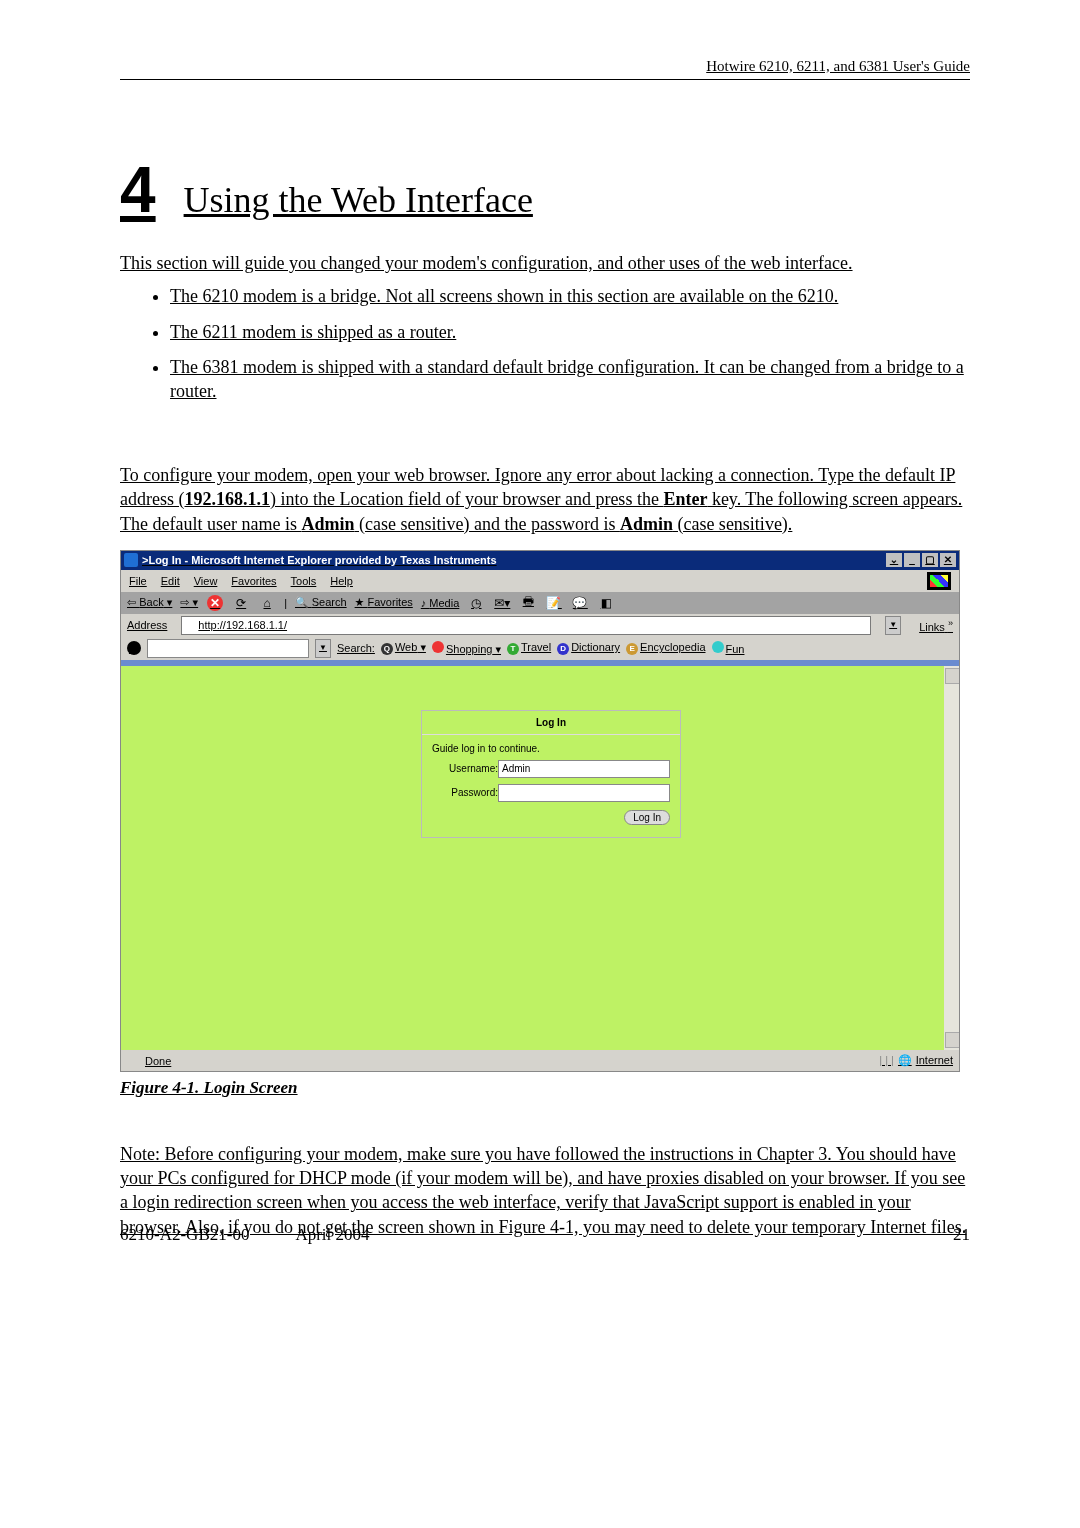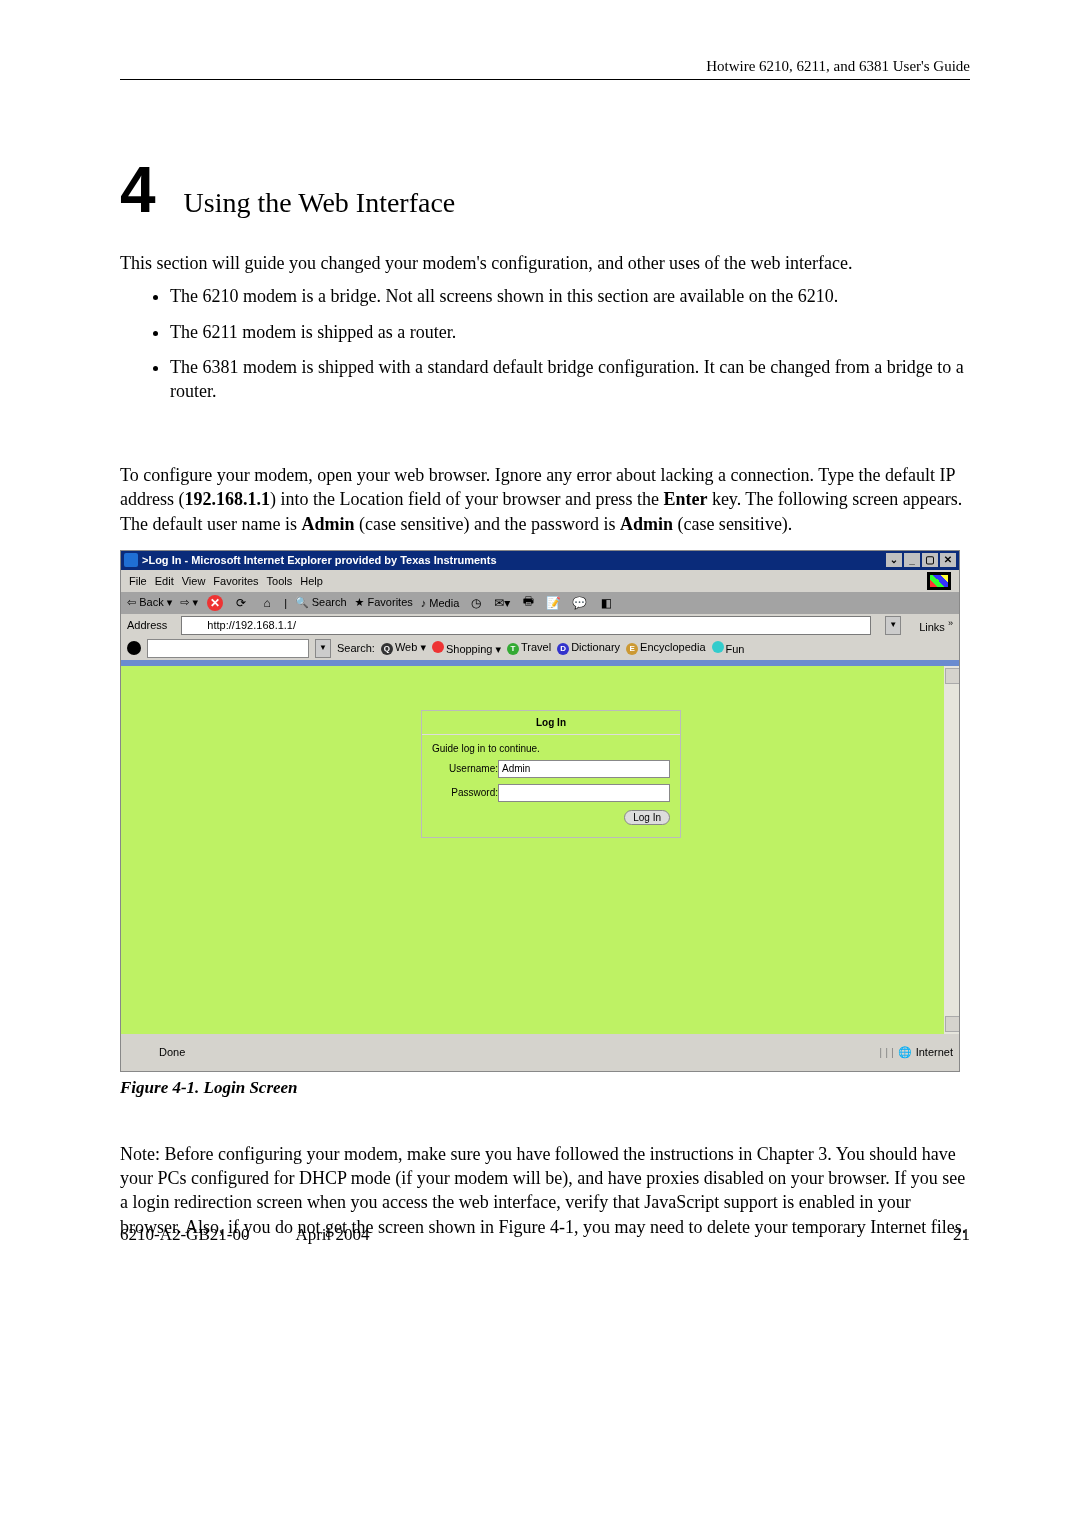--- a/index.html
+++ b/index.html
@@ -9,41 +9,42 @@
   font-family: "Times New Roman", Times, serif;
   color: #000;
 }
 .page {
   width: 1080px;
   height: 1285px;
   margin: 0 auto;
   box-sizing: border-box;
   padding: 58px 110px 40px 120px;
   position: relative;
+  text-decoration: underline;
 }
 .header-right {
   text-align: right;
   font-size: 15px;
   border-bottom: 1px solid #000;
   padding-bottom: 4px;
 }
 .chapter {
   margin-top: 78px;
   display: flex;
   align-items: baseline;
   gap: 28px;
 }
 .chapter-num {
   font-family: Arial, Helvetica, sans-serif;
   font-weight: bold;
   font-size: 64px;
   line-height: 1;
 }
 .chapter-title {
-  font-size: 28px;
+  font-size: 36px;
 }
 .body-text {
   font-size: 18px;
   line-height: 1.3;
   margin-top: 30px;
 }
 ul.bullets {
   margin: 10px 0 0 0;
   padding-left: 50px;
 }
@@ -116,21 +117,21 @@
   font-size: 10px;
   line-height: 14px;
   text-align: center;
   font-family: Arial;
   font-weight: bold;
 }
 .menubar {
   background: #d5d3cd;
   color: #000;
   display: flex;
-  gap: 8px;
+  gap: 14px;
   padding: 2px 8px;
   font-size: 11px;
   align-items: center;
 }
 .ms-logo {
   margin-left: auto;
   width: 24px;
   height: 18px;
   background: #000;
   position: relative;
@@ -178,21 +179,21 @@
   align-items: center;
   padding: 2px 6px;
   font-size: 11px;
   gap: 14px;
 }
 .addr-input {
   flex: 1;
   background: #fff;
   border: 1px solid #7a7a7a;
   height: 17px;
-  padding: 0 13px;
+  padding: 0 4px;
   font-size: 11px;
   display: flex;
   align-items: center;
 }
 .dd {
   width: 14px;
   height: 17px;
   background: #ccc;
   border: 1px solid #888;
   text-align: center;
@@ -296,24 +297,24 @@
   left: 1px;
   width: 13px;
   height: 14px;
   background: #d5d3cd;
   border: 1px solid #aaa;
 }
 .statusbar {
   background: #d5d3cd;
   color: #000;
   display: flex;
-  align-items: flex-start;
-  padding: 12px 6px;
-  font-size: 11px;
-  gap: 20px;
+  align-items: flex-end;
+  padding: 4px 6px;
+  font-size: 11px;
+  gap: 6px;
 }
 .status-zone {
   margin-left: auto;
   display: flex;
   align-items: center;
   gap: 4px;
 }
 .caption {
   margin-top: 6px;
   font-style: italic;

